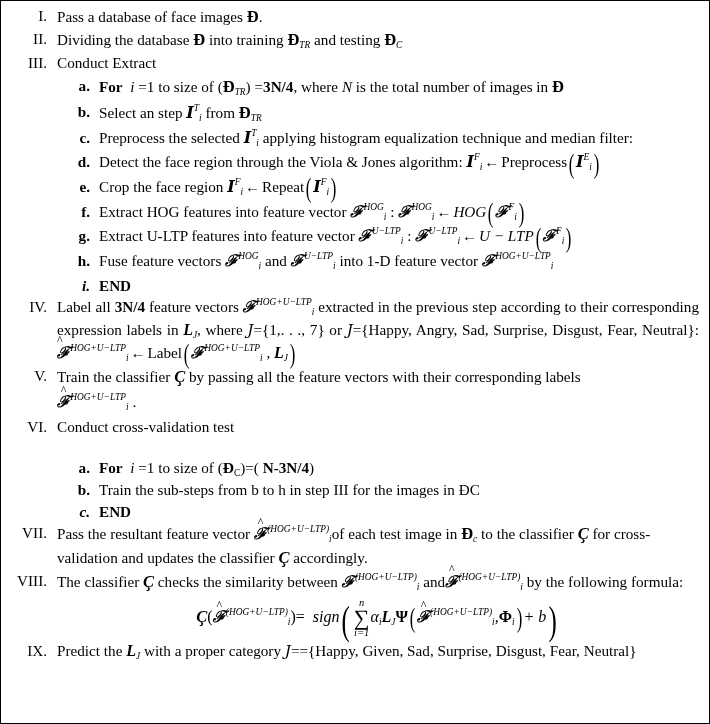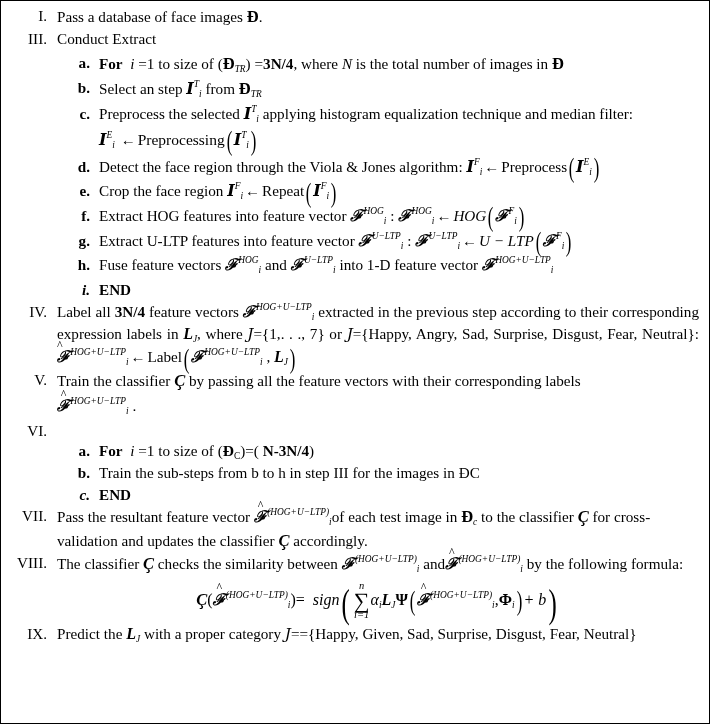--- a/index.html
+++ b/index.html
@@ -178,20 +178,26 @@
 <div id="page">
   <div class="algo-list">
 
     <div class="row">
       <div class="num">I.</div>
       <div class="body">
         <span>Pass a database of face images </span><span class="eth">Ð</span><span>.</span>
       </div>
     </div>
 
+    <div class="row">
+      <div class="num">II.</div>
+      <div class="body">
+        <span>Dividing the database </span><span class="eth">Ð</span><span> into training </span><span class="nowrap"><span class="eth">Ð</span><sub>TR</sub></span><span> and testing </span><span class="nowrap"><span class="eth">Ð</span><sub>C</sub></span>
+      </div>
+    </div>
 
     <div class="row">
       <div class="num">III.</div>
       <div class="body">
         <span>Conduct Extract</span>
 
         
         <div class="sub-row">
           <div class="sub-num">a.</div>
           <div class="sub-body">
@@ -205,24 +211,20 @@
           <div class="sub-body">
             <span>Select an step </span><span class="nowrap"><span class="calI">I</span><sup>T</sup><sub>i</sub></span><span> from </span><span class="nowrap"><span class="eth">Ð</span><sub>TR</sub></span>
           </div>
         </div>
 
         
         <div class="sub-row">
           <div class="sub-num">c.</div>
           <div class="sub-body">
             <span>Preprocess the selected </span><span class="nowrap"><span class="calI">I</span><sup>T</sup><sub>i</sub></span><span> applying histogram equalization technique and median filter:</span>
-            <div class="eq">
-              <span class="nowrap"><span class="calI">I</span><sup>E</sup><sub>i</sub></span>
-              <span class="arrow">←</span><span class="upr">Preprocessing</span><span class="medparen">(</span><span class="nowrap"><span class="calI">I</span><sup>T</sup><sub>i</sub></span><span class="medparen">)</span>
-            </div>
           </div>
         </div>
 
         
         <div class="sub-row">
           <div class="sub-num">d.</div>
           <div class="sub-body">
             <span>Detect the face region through the Viola &amp; Jones algorithm:  </span><span class="nowrap"><span class="calI">I</span><sup>F</sup><sub>i</sub></span><span class="arrow">←</span><span class="upr">Preprocess</span><span class="medparen">(</span><span class="nowrap"><span class="calI">I</span><sup>E</sup><sub>i</sub></span><span class="medparen">)</span>
           </div>
         </div>
@@ -282,20 +284,21 @@
         <span>Train the classifier </span><span class="cedC">Ç</span><span> by passing all the feature vectors with their corresponding labels</span>
         <div class="eq">
           <span class="nowrap"><span class="hatwrap"><span class="hat">^</span><span class="scriptF">ℱ</span></span><sup>HOG+U−LTP</sup><sub>i</sub></span><span> .</span>
         </div>
       </div>
     </div>
 
     <div class="row">
       <div class="num">VI.</div>
       <div class="body">
+        <span>Conduct cross-validation test</span>
         <div class="gap-lg"></div>
         <div class="tight">
           <div class="sub-row">
             <div class="sub-num">a.</div>
             <div class="sub-body">
               <span class="bi">For</span>&nbsp; <span class="it">i</span><span> =1 to size of (</span><span class="nowrap"><span class="ethup">Ð</span><sub class="upr">C</sub></span><span>)=( </span><span class="bi">N-3N/4</span><span>)</span>
             </div>
           </div>
           <div class="sub-row">
             <div class="sub-num">b.</div>

